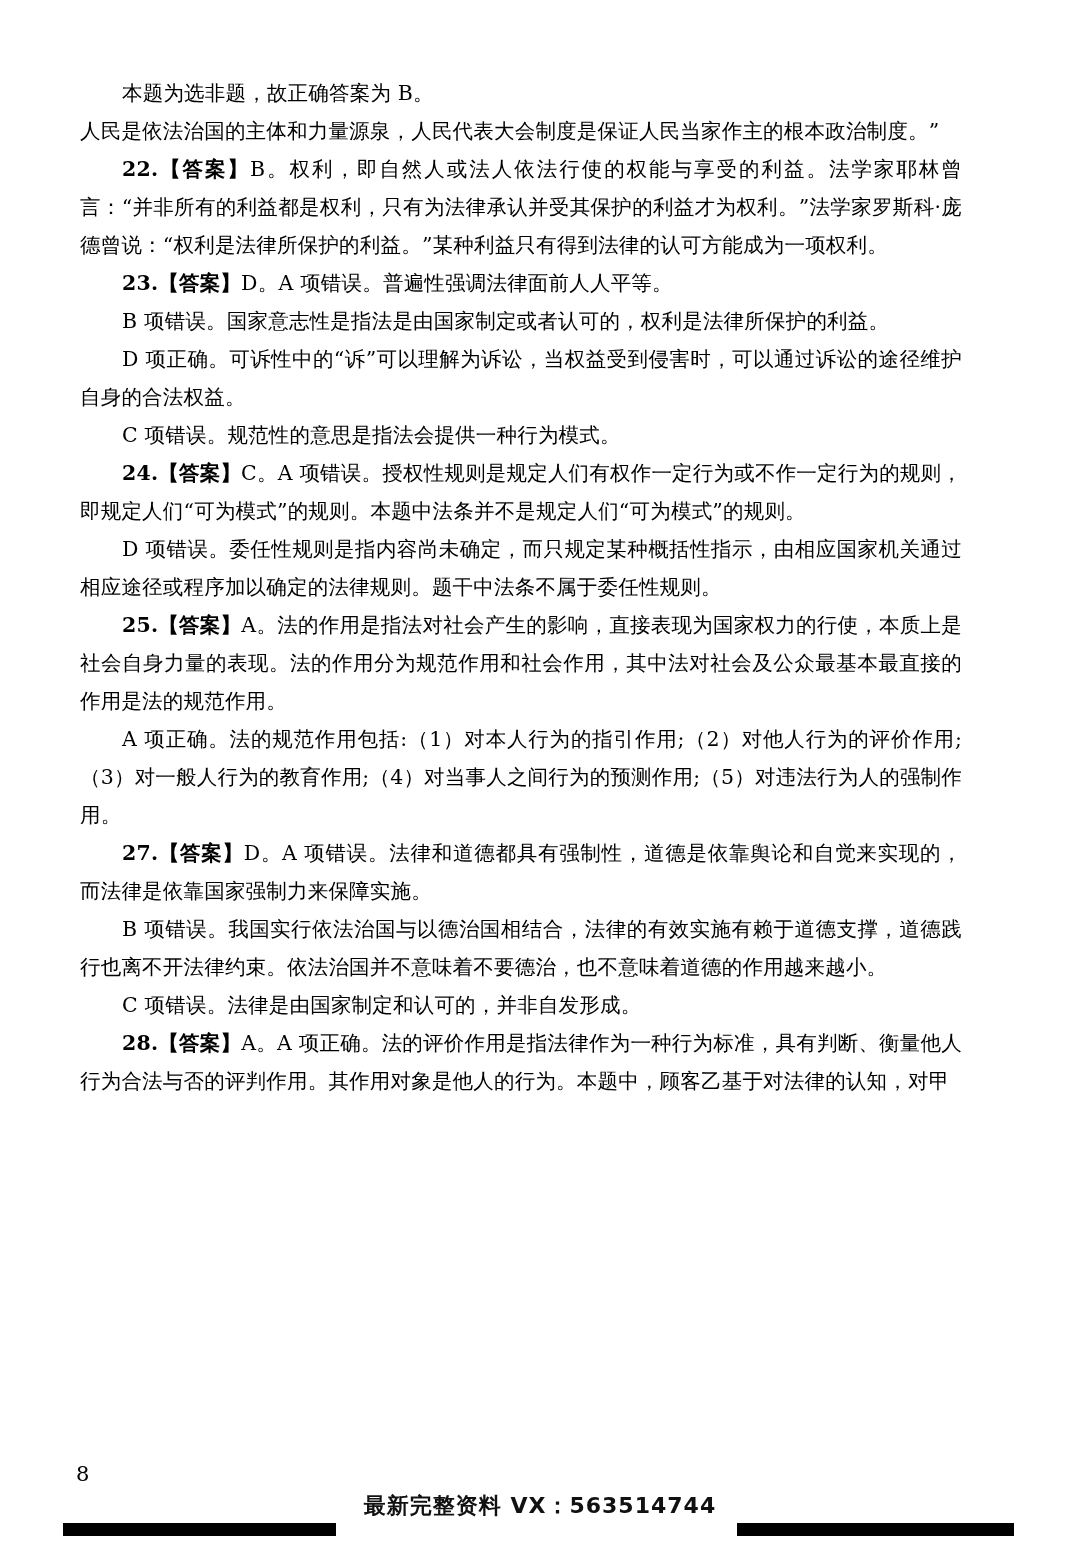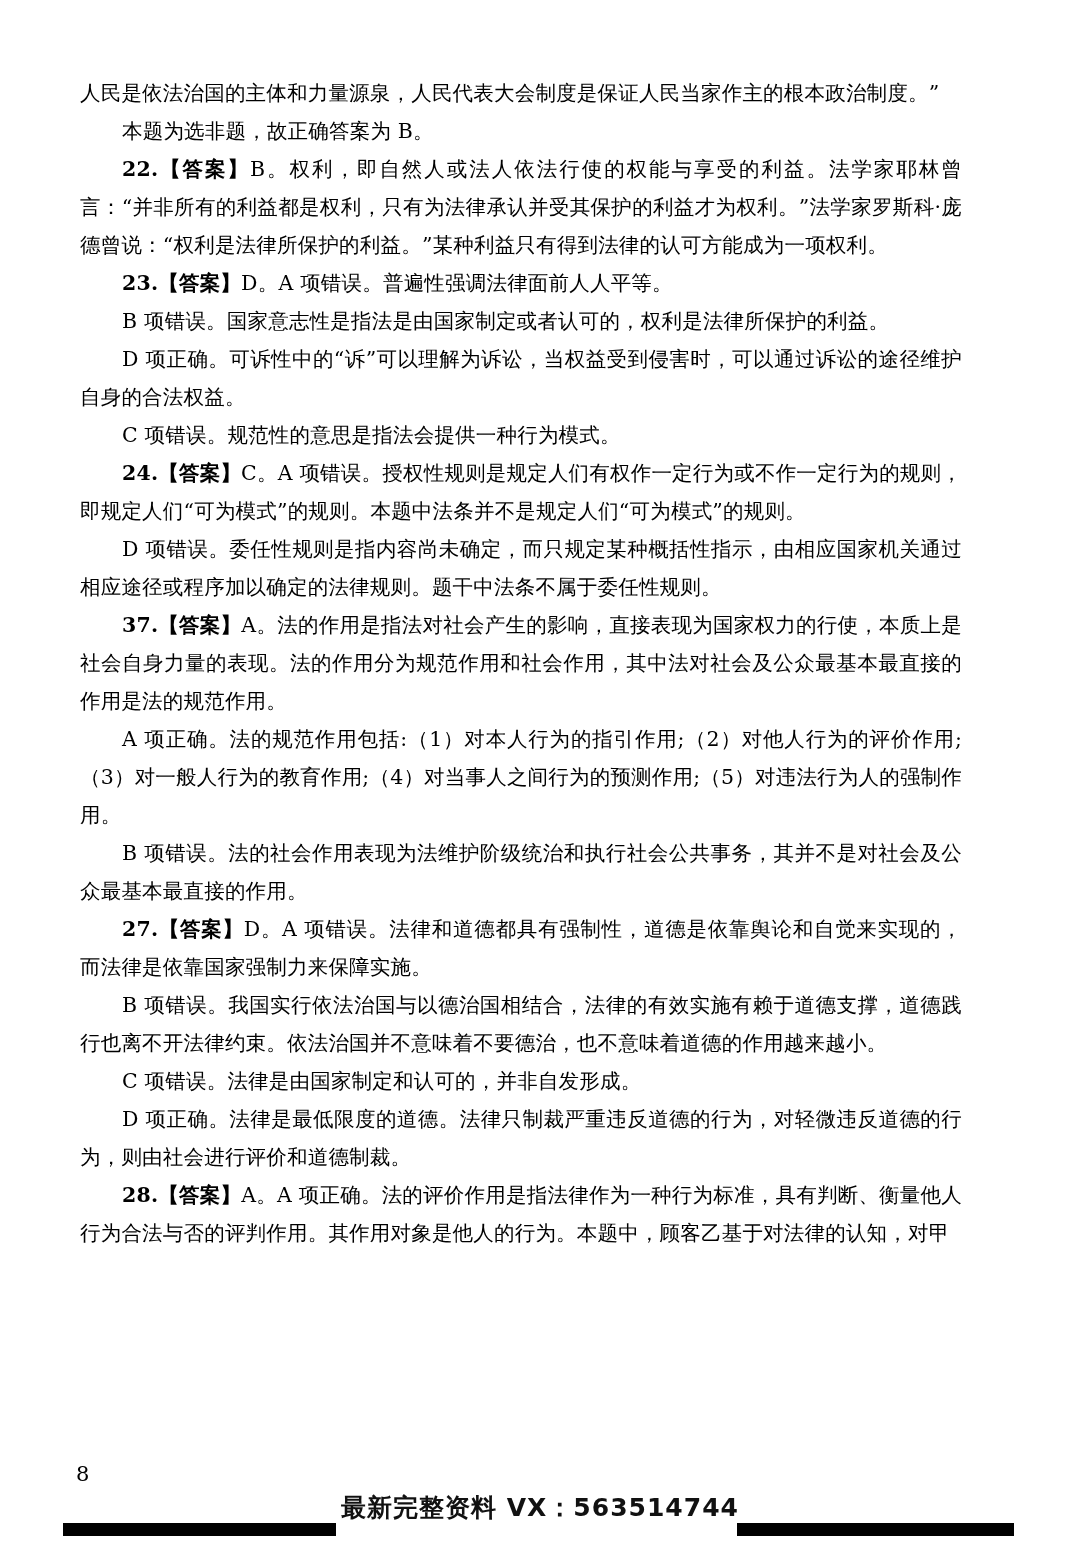--- a/index.html
+++ b/index.html
@@ -87,49 +87,47 @@
     background: #000000;
   }
 
   .footer-text {
     position: absolute;
     left: 330px;
     top: -22px;
     width: 420px;
     text-align: center;
     font-family: "DejaVu Sans", "Liberation Sans", sans-serif;
-    font-size: 25px;
+    font-size: 22px;
     font-weight: bold;
     letter-spacing: 1px;
     color: #111111;
     white-space: nowrap;
   }
 </style>
 </head>
 <body>
 
 <div class="page">
 
   <div class="content">
+      <p class="para indent"><span>本题为选非题，故正确答案为 B。</span></p>
       <p class="para noindent"><span>人民是依法治国的主体和力量源泉，人民代表大会制度是保证人民当家作主的根本政治制度。”</span></p>
-      <p class="para indent"><span>本题为选非题，故正确答案为 B。</span></p>
       <p class="para indent"><span class="ans">22.【答案】</span><span>B。权利，即自然人或法人依法行使的权能与享受的利益。法学家耶林曾言：“并非所有的利益都是权利，只有为法律承认并受其保护的利益才为权利。”法学家罗斯科·庞德曾说：“权利是法律所保护的利益。”某种利益只有得到法律的认可方能成为一项权利。</span></p>
       <p class="para indent"><span class="ans">23.【答案】</span><span>D。A 项错误。普遍性强调法律面前人人平等。</span></p>
       <p class="para indent"><span>B 项错误。国家意志性是指法是由国家制定或者认可的，权利是法律所保护的利益。</span></p>
       <p class="para indent"><span>D 项正确。可诉性中的“诉”可以理解为诉讼，当权益受到侵害时，可以通过诉讼的途径维护自身的合法权益。</span></p>
       <p class="para indent"><span>C 项错误。规范性的意思是指法会提供一种行为模式。</span></p>
       <p class="para indent"><span class="ans">24.【答案】</span><span>C。A 项错误。授权性规则是规定人们有权作一定行为或不作一定行为的规则，即规定人们“可为模式”的规则。本题中法条并不是规定人们“可为模式”的规则。</span></p>
       <p class="para indent"><span>D 项错误。委任性规则是指内容尚未确定，而只规定某种概括性指示，由相应国家机关通过相应途径或程序加以确定的法律规则。题干中法条不属于委任性规则。</span></p>
-      <p class="para indent"><span class="ans">37.【答案】</span><span>A。法的作用是指法对社会产生的影响，直接表现为国家权力的行使，本质上是社会自身力量的表现。法的作用分为规范作用和社会作用，其中法对社会及公众最基本最直接的作用是法的规范作用。</span></p>
+      <p class="para indent"><span class="ans">25.【答案】</span><span>A。法的作用是指法对社会产生的影响，直接表现为国家权力的行使，本质上是社会自身力量的表现。法的作用分为规范作用和社会作用，其中法对社会及公众最基本最直接的作用是法的规范作用。</span></p>
       <p class="para indent"><span>A 项正确。法的规范作用包括:（1）对本人行为的指引作用;（2）对他人行为的评价作用;（3）对一般人行为的教育作用;（4）对当事人之间行为的预测作用;（5）对违法行为人的强制作用。</span></p>
-      <p class="para indent"><span>B 项错误。法的社会作用表现为法维护阶级统治和执行社会公共事务，其并不是对社会及公众最基本最直接的作用。</span></p>
       <p class="para indent"><span class="ans">27.【答案】</span><span>D。A 项错误。法律和道德都具有强制性，道德是依靠舆论和自觉来实现的，而法律是依靠国家强制力来保障实施。</span></p>
       <p class="para indent"><span>B 项错误。我国实行依法治国与以德治国相结合，法律的有效实施有赖于道德支撑，道德践行也离不开法律约束。依法治国并不意味着不要德治，也不意味着道德的作用越来越小。</span></p>
       <p class="para indent"><span>C 项错误。法律是由国家制定和认可的，并非自发形成。</span></p>
-      <p class="para indent"><span>D 项正确。法律是最低限度的道德。法律只制裁严重违反道德的行为，对轻微违反道德的行为，则由社会进行评价和道德制裁。</span></p>
       <p class="para indent"><span class="ans">28.【答案】</span><span>A。A 项正确。法的评价作用是指法律作为一种行为标准，具有判断、衡量他人行为合法与否的评判作用。其作用对象是他人的行为。本题中，顾客乙基于对法律的认知，对甲</span></p>
     </div>
 
   <div class="page-number">8</div>
 
   <div class="footer">
     <div class="footer-bar-left"></div>
     <div class="footer-bar-right"></div>
     <div class="footer-text">最新完整资料 VX：563514744</div>
   </div>

